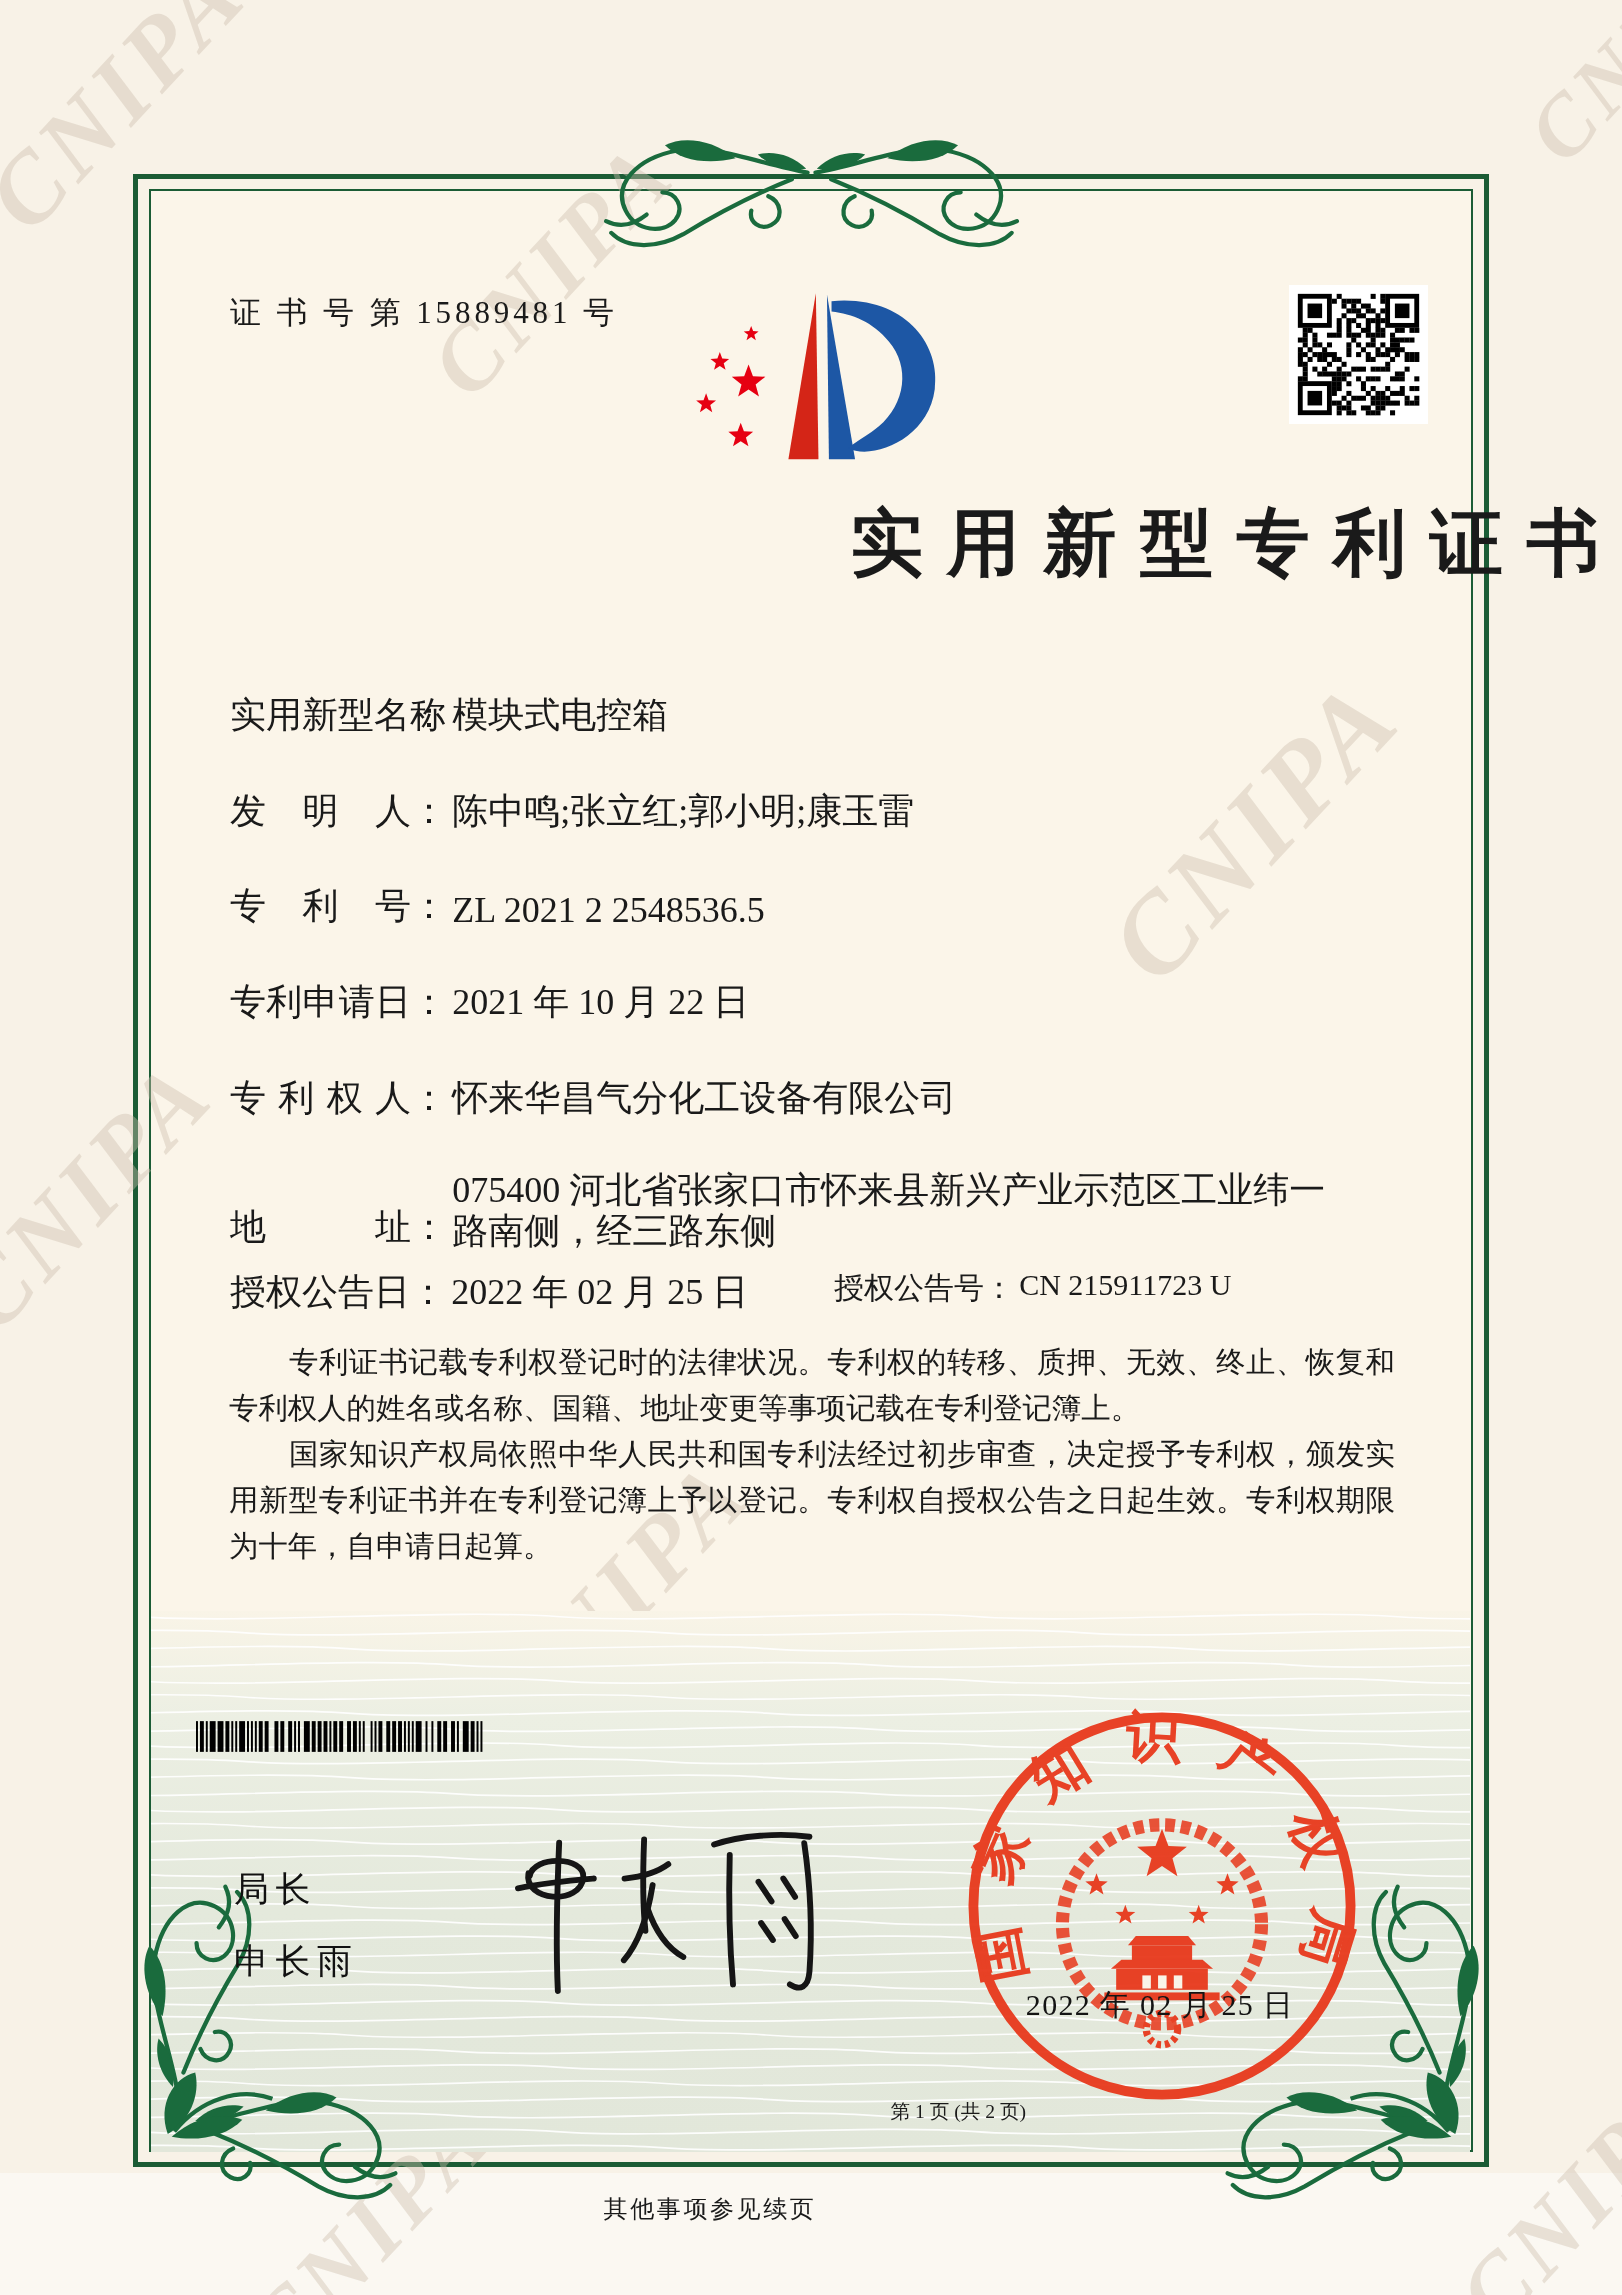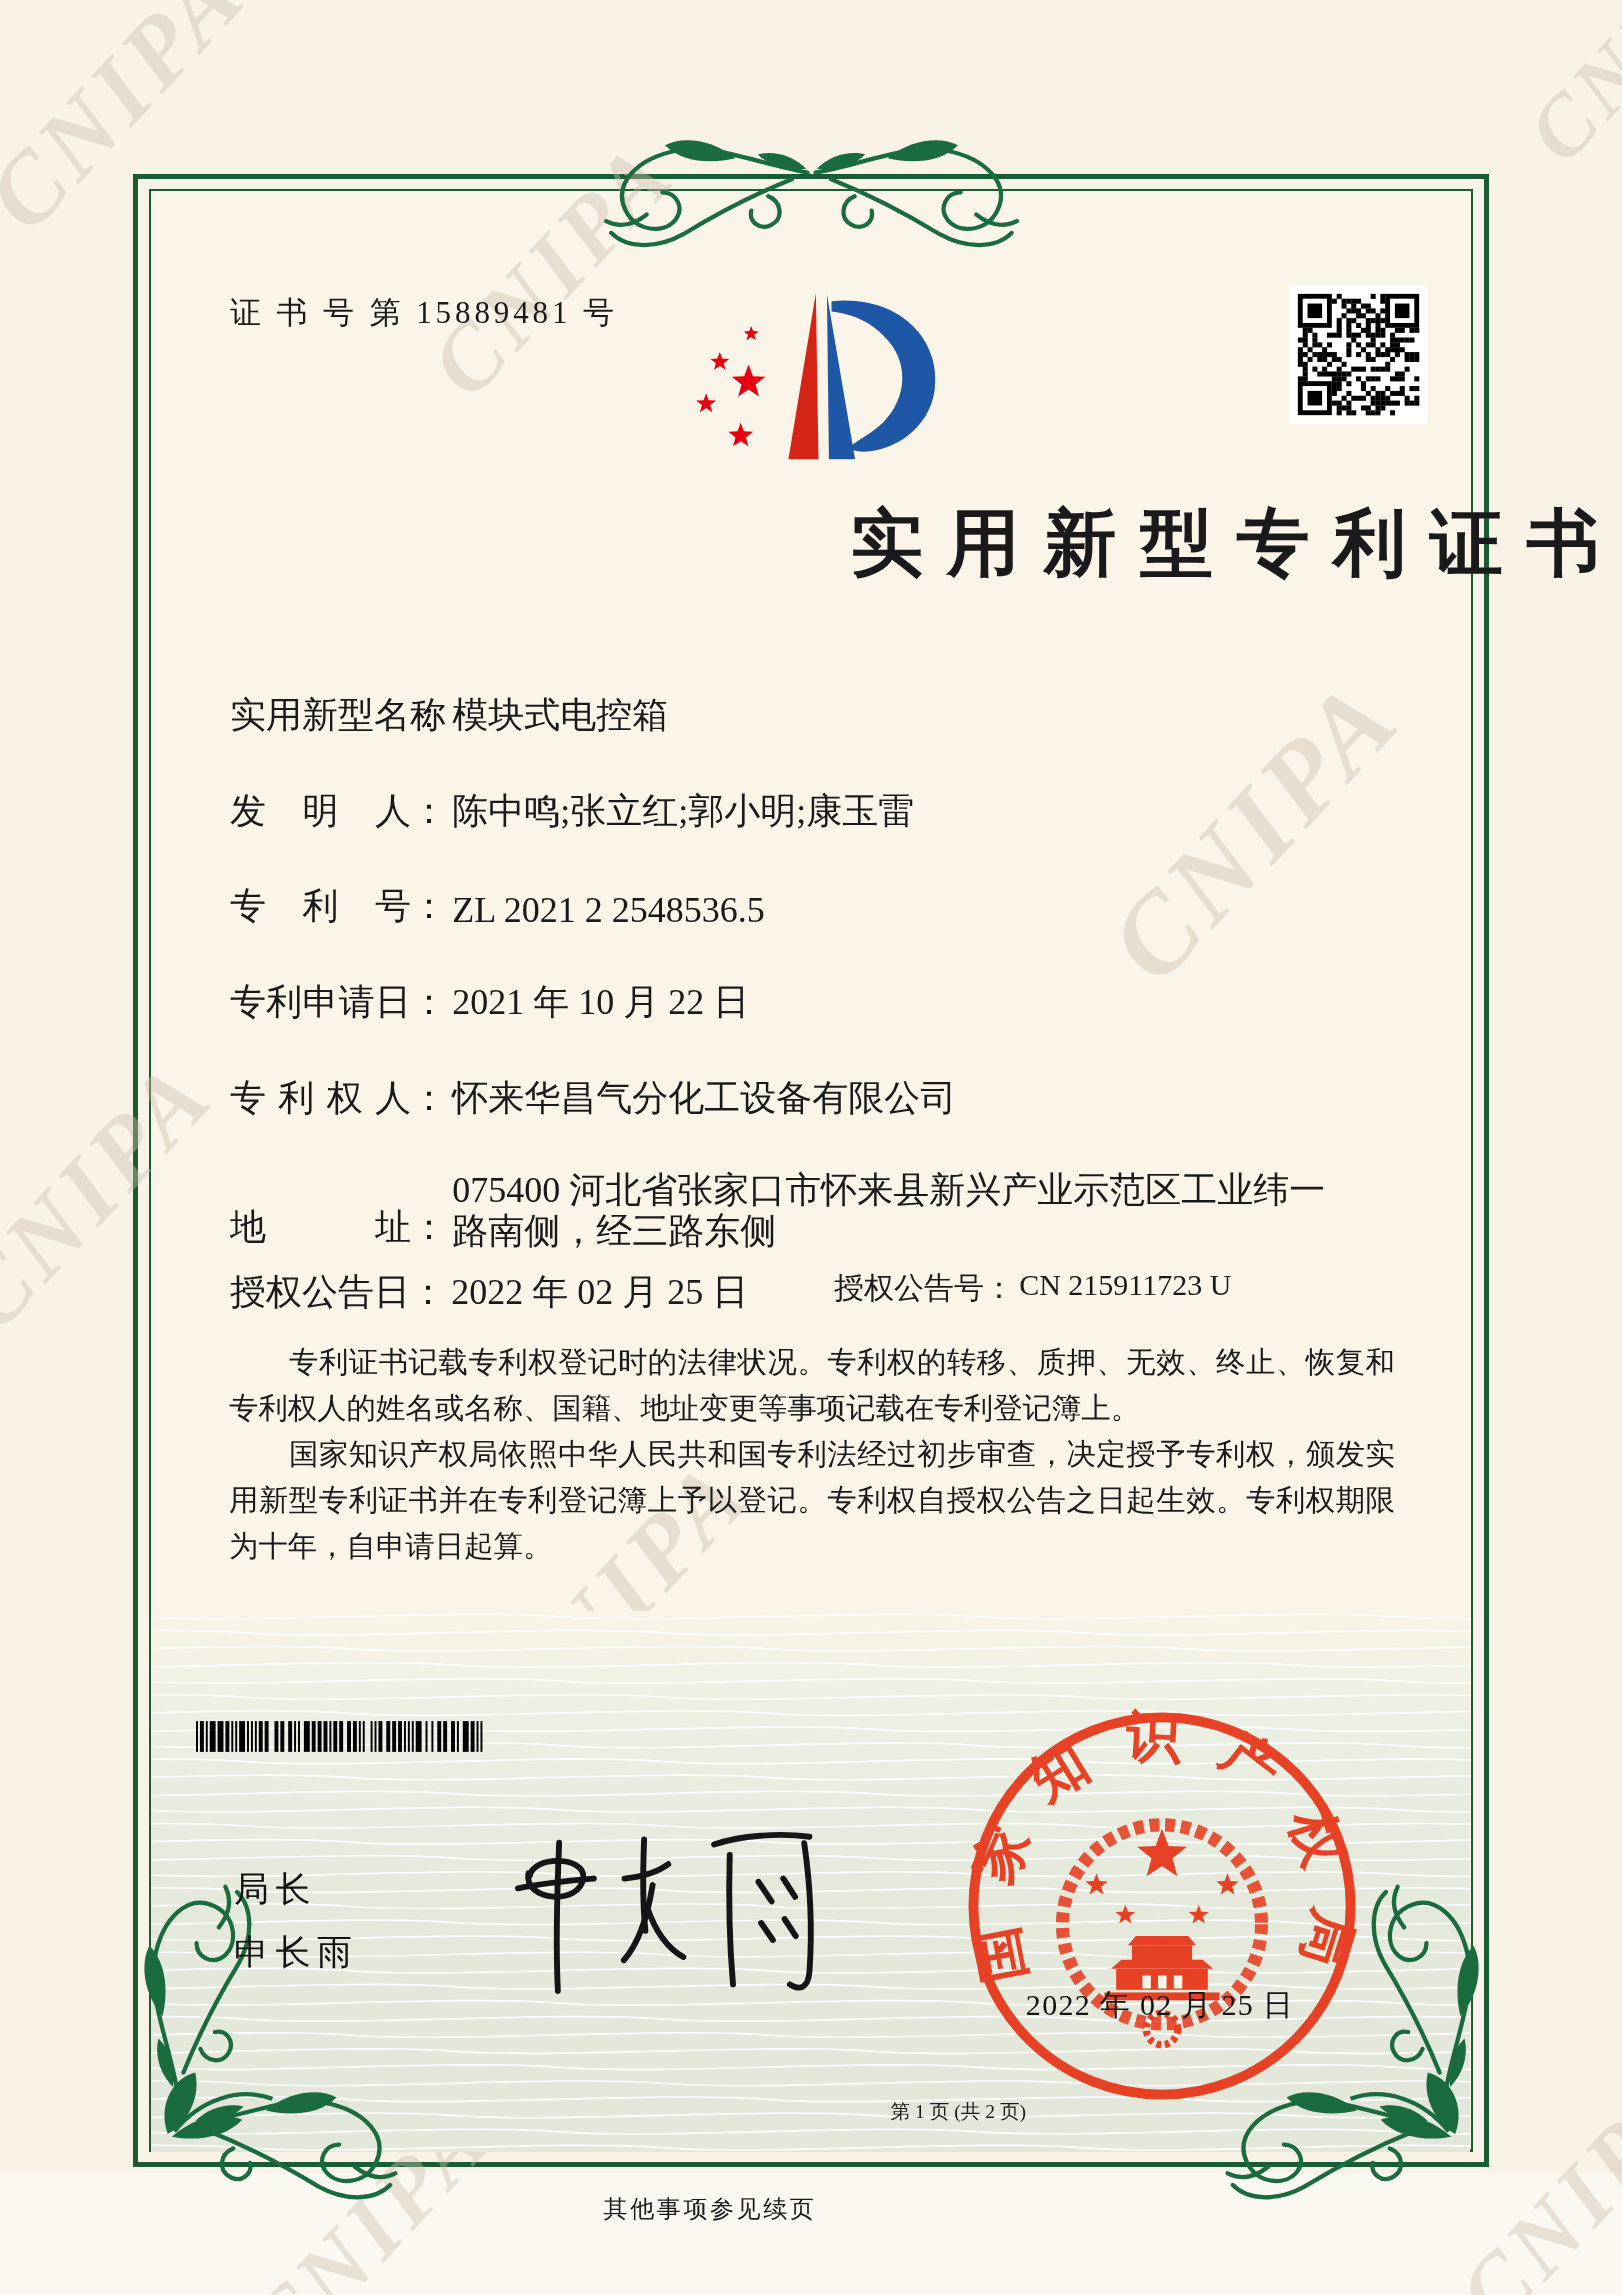--- a/index.html
+++ b/index.html
@@ -30,21 +30,21 @@
   .val{margin-left:5.2px}
   .val-stack{margin-left:5.2px;white-space:normal}
   .val-stack div{line-height:41px}
   .grant-right{position:absolute;left:834px;font-size:30px;display:flex;z-index:25;white-space:nowrap}
   .paras{position:absolute;left:229px;top:1339px;width:1166px;font-size:29.4px;line-height:46px;
          text-align:justify;z-index:25}
   .paras p{text-indent:60px}
   .signer{position:absolute;left:234px;top:1866px;z-index:25;
           font-family:"Liberation Sans","DejaVu Sans",sans-serif;font-weight:400;
           font-size:35px;letter-spacing:6.5px;color:#111}
-  .signer div+div{margin-top:16px}
+  .signer div+div{margin-top:25px}
   .seal-date{position:absolute;left:957px;top:1985px;width:406px;text-align:center;
              font-size:30px;letter-spacing:1.3px;color:#141414;z-index:35}
   .page-footer{position:absolute;left:372px;top:2098px;width:654px;text-align:right;
                font-size:19.6px;z-index:26}
   .cont-note{position:absolute;left:383px;top:2193px;width:654px;text-align:center;
              font-size:24px;letter-spacing:2.6px;z-index:26}
   .abs{position:absolute}
 </style>
 </head>
 <body>

